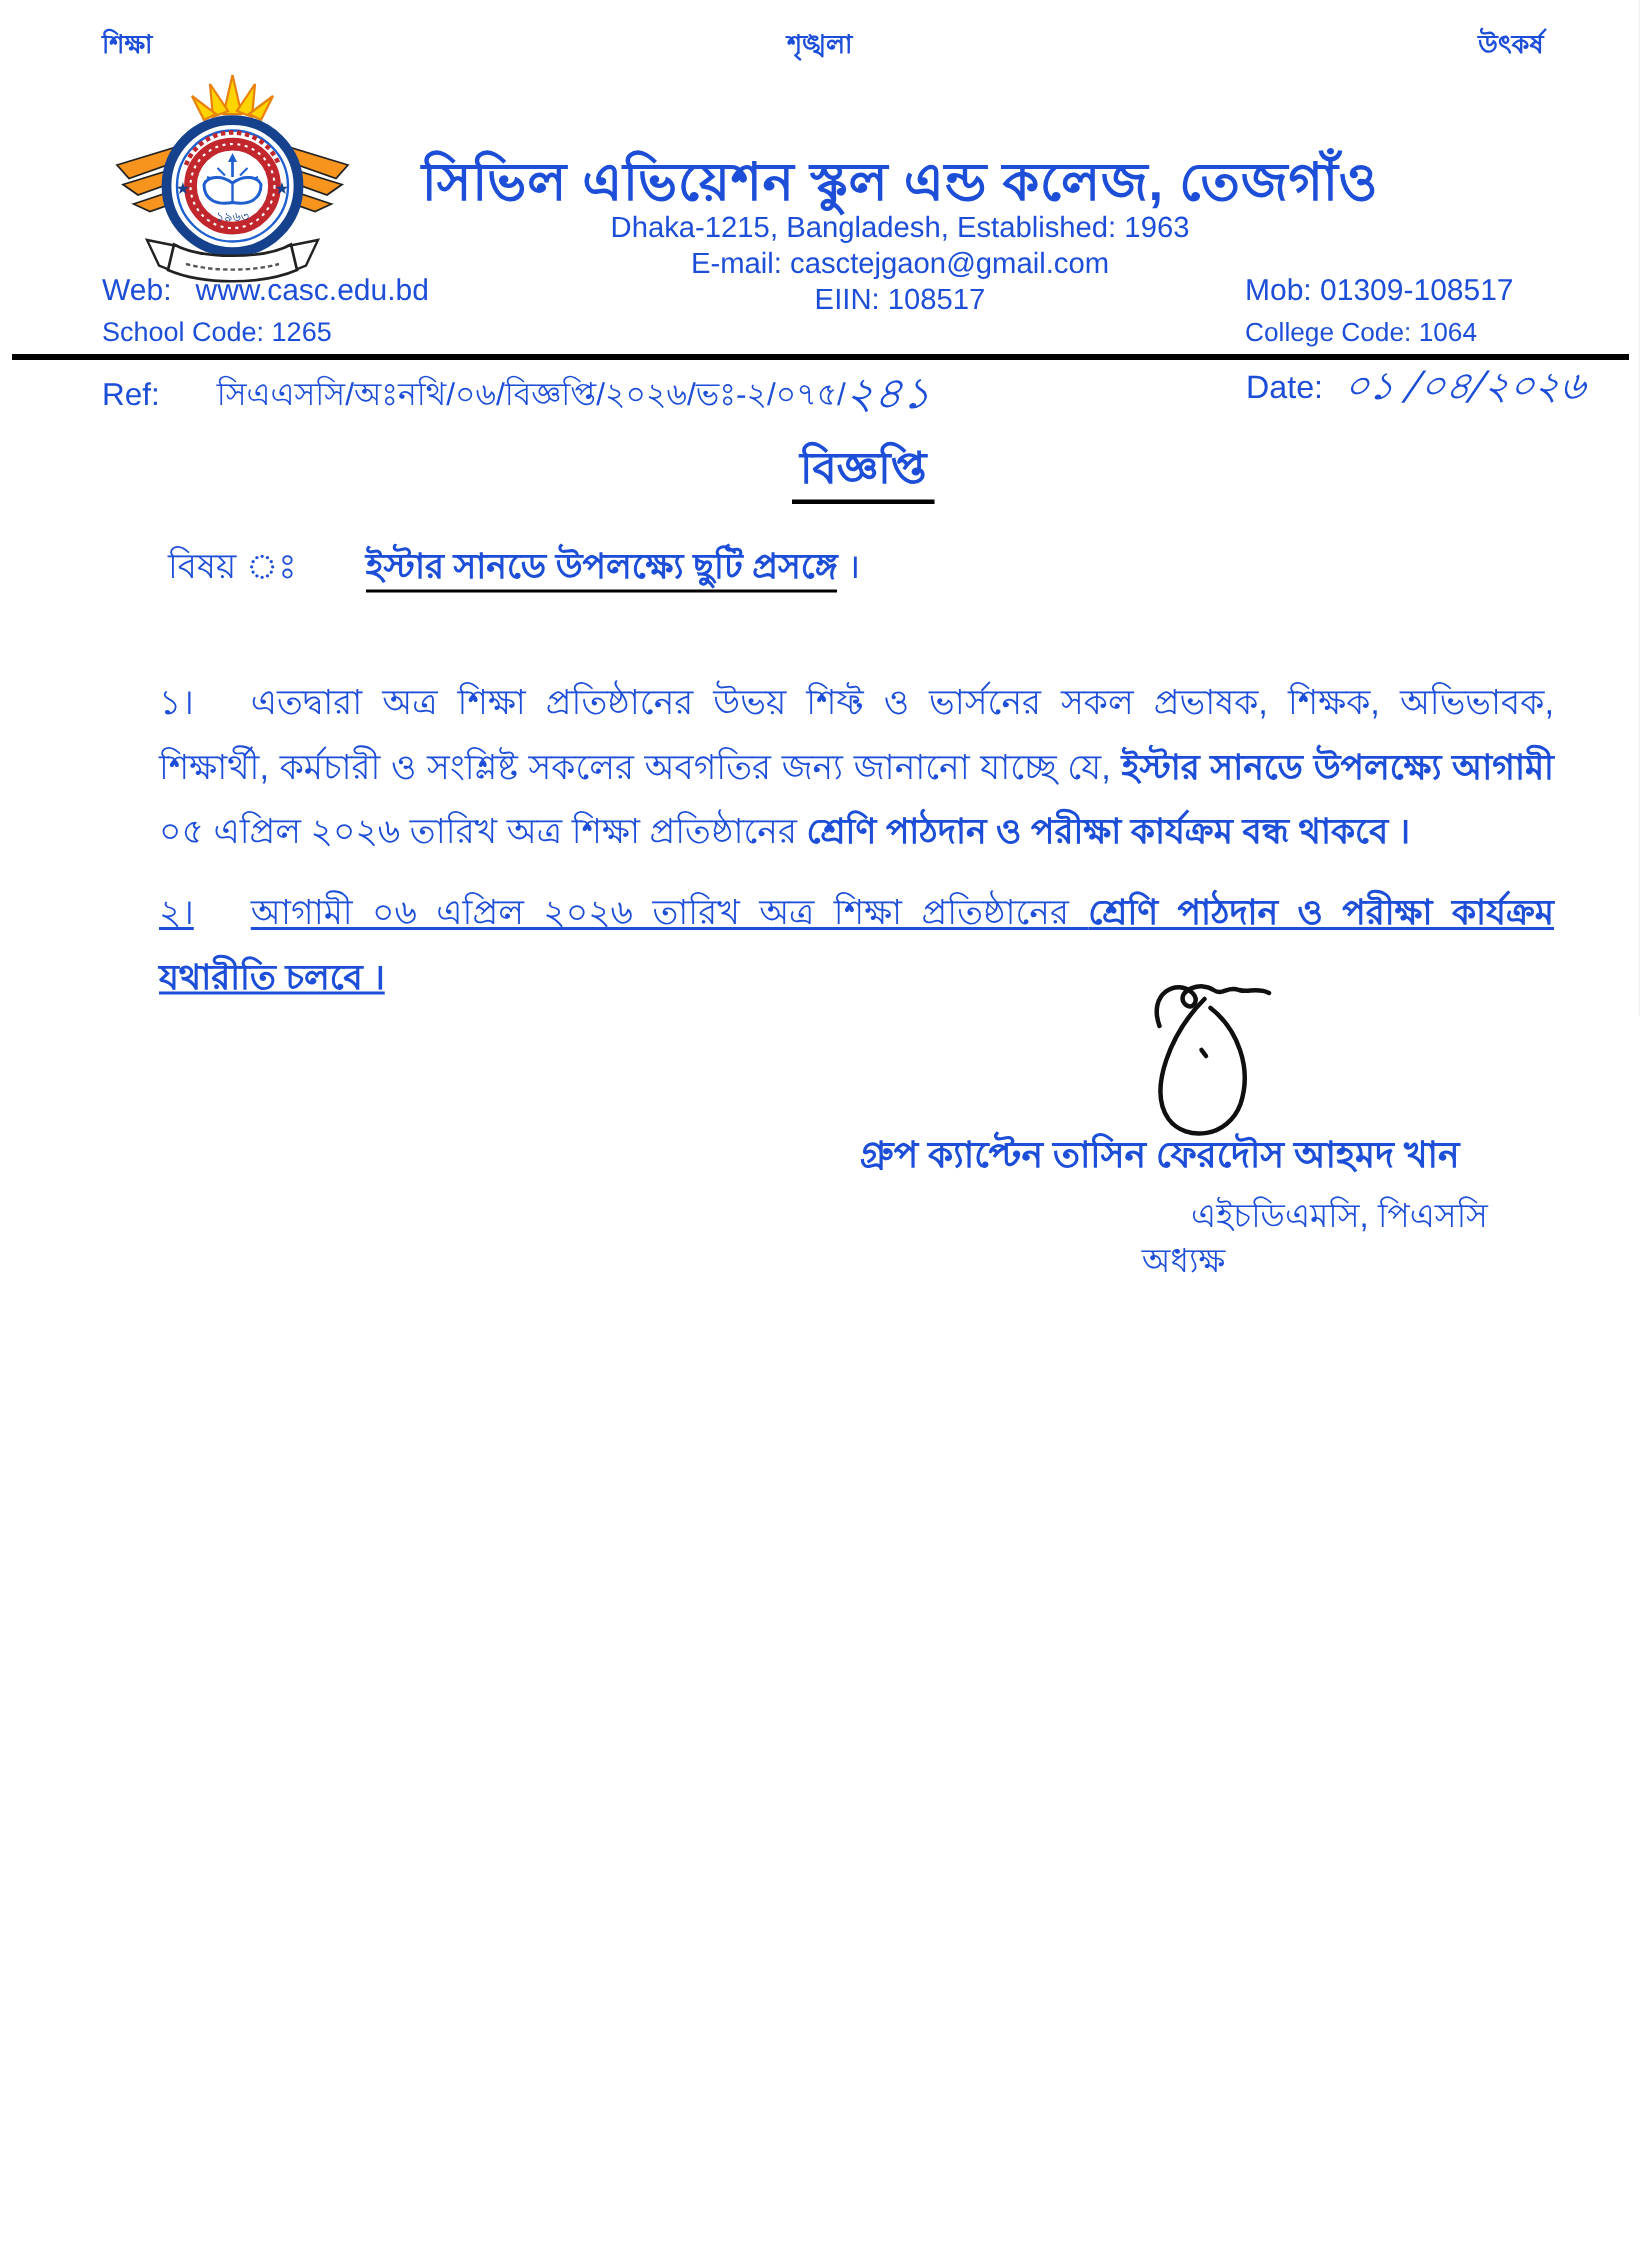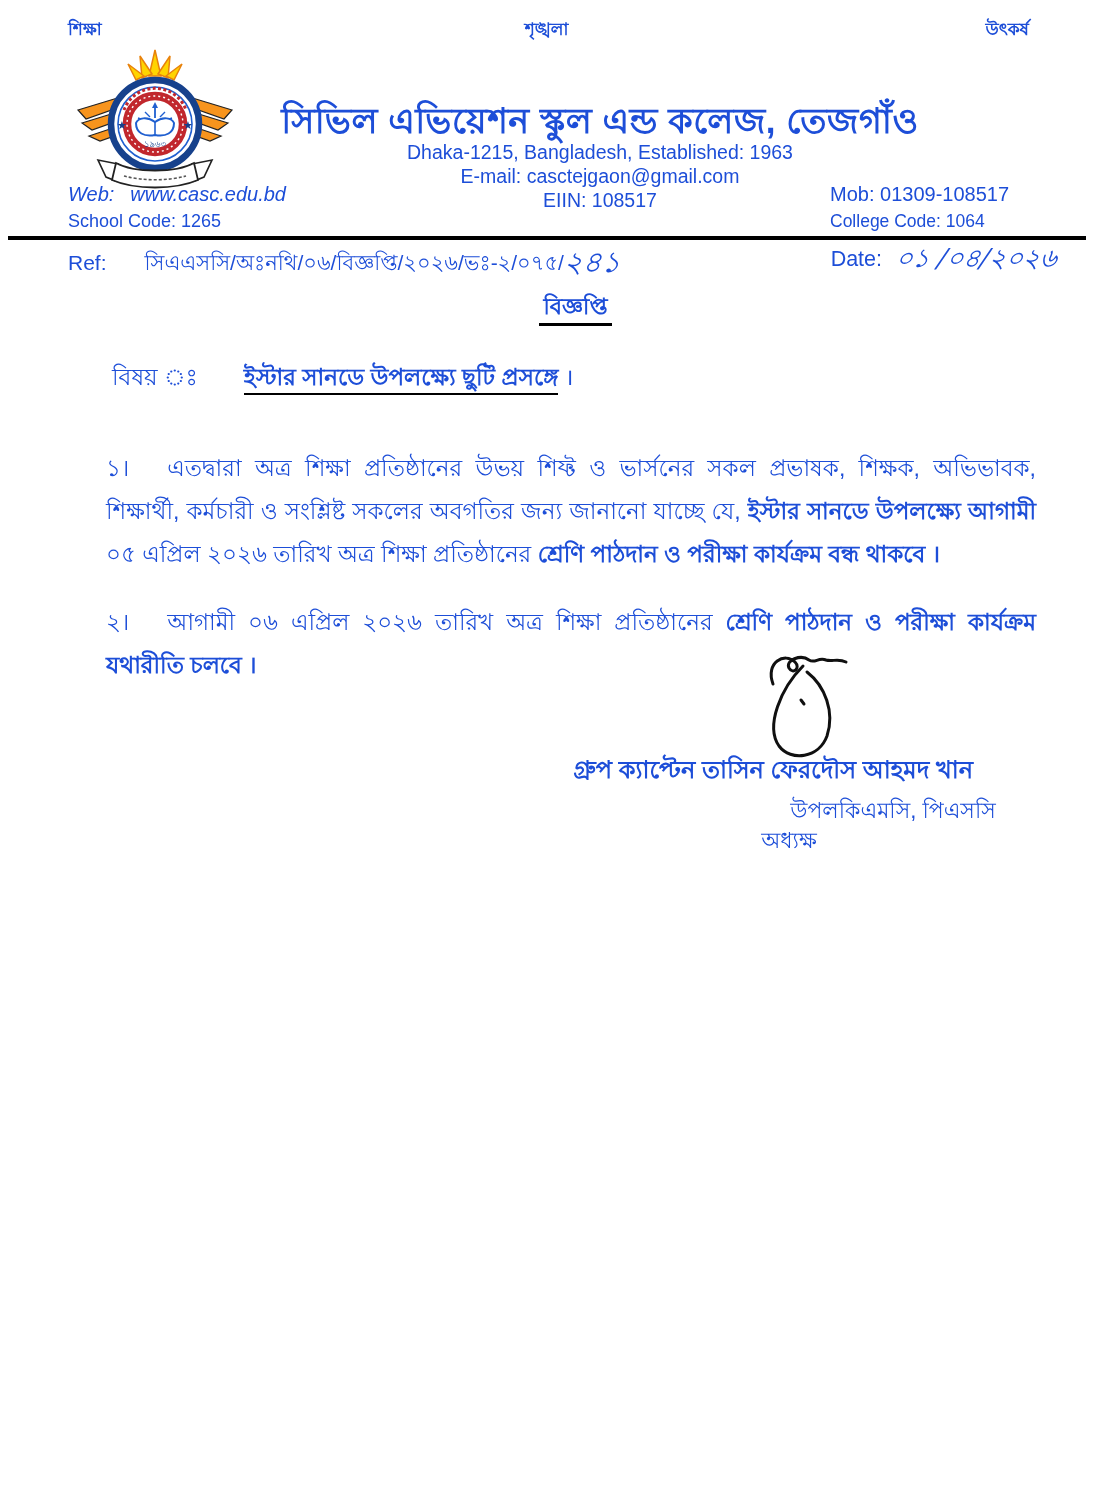--- a/index.html
+++ b/index.html
@@ -15,45 +15,45 @@
   .motto-right{right:64px;}
   
   .hdr-col{position:absolute;left:170px;width:860px;text-align:center;}
   .title-bn{top:46px;font-size:35px;font-weight:700;letter-spacing:.5px;margin-top:48px;}
   .title-en{top:96px;font-size:29px;font-weight:700;}
   .addr{top:141px;font-size:19px;font-weight:700;font-weight:500;}
   .addr,.email,.eiin{font-weight:400;font-size:19.5px;}
   .email{top:165px;}
   .eiin{top:189px;}
   .info-left{position:absolute;left:68px;}
-  .web{top:183px;font-size:20px;font-style:italic;}
+  .web{top:183px;font-size:20px;}
   .web .lbl{margin-right:16px;}
   .school-code{top:211px;font-size:18px;}
   .info-right{position:absolute;left:830px;}
   .mob{top:183px;font-size:20px;}
   .college-code{top:211px;font-size:17.5px;}
   
   .rule{position:absolute;top:236px;left:8px;width:1078px;height:3.5px;background:#000;border:0;margin:0;}
   
   .ref-row{position:absolute;top:247px;left:68px;font-size:21px;white-space:nowrap;}
   .ref-row .lbl{margin-right:38px;}
   .hand{font-family:"DejaVu Serif", serif;font-style:italic;display:inline-block;}
   .ref-hand{font-size:29px;transform:skewX(-6deg);vertical-align:-2px;line-height:1;}
   .date-row{position:absolute;top:245px;right:36px;font-size:21.5px;white-space:nowrap;}
   .date-row .lbl{margin-right:14px;}
   .date-hand{font-size:26px;transform:skewX(-10deg);vertical-align:-1px;line-height:1;}
   
   .heading-wrap{position:absolute;top:289px;left:58px;width:1035px;text-align:center;}
-  .heading{font-size:22px;font-weight:700;border-bottom:3px solid #000;padding:0 5px 4px;margin-top:48px;}
+  .heading{font-size:29px;font-weight:700;border-bottom:3px solid #000;padding:0 5px 4px;margin-top:48px;}
   .subject{position:absolute;top:359px;left:112px;font-size:23px;}
   .subject .lbl{margin-right:46px;font-weight:400;}
   .subject .subj{font-weight:700;border-bottom:2.5px solid #000;padding-bottom:3px;}
   .para{position:absolute;left:106px;width:930px;font-size:23px;line-height:43px;text-align:justify;}
   .para-1{top:424px;}
-  .para-2{top:578px;}
+  .para-2{top:564px;text-decoration:underline;}
   .pnum{margin-right:38px;}
   .b{font-weight:700;}
   
   .signature-svg{position:absolute;left:745px;top:648px;width:180px;height:120px;}
   .signature-svg path{stroke:#101010;stroke-width:3;fill:none;stroke-linecap:round;}
   .sig-name{position:absolute;top:751px;left:536px;width:437px;text-align:right;font-size:24px;font-weight:700;white-space:nowrap;}
   .sig-honors{position:absolute;top:793px;left:788px;width:210px;text-align:center;font-size:22px;}
   .sig-desig{position:absolute;top:823px;left:705px;width:168px;text-align:center;font-size:22px;}
   
   .logo{position:absolute;left:72px;top:48px;width:166px;height:146px;}
@@ -149,16 +149,16 @@
   <p class="para para-2">
     <span class="pnum">২।</span><span>আগামী ০৬ এপ্রিল ২০২৬ তারিখ অত্র শিক্ষা প্রতিষ্ঠানের </span><span class="b">শ্রেণি পাঠদান ও পরীক্ষা কার্যক্রম যথারীতি চলবে ।</span>
   </p>
 
   <svg class="signature-svg" viewBox="0 0 180 120">
     <path d="M28 36 C20 14 40 4 50 14 C56 20 48 27 44 20 C40 12 56 6 64 12 C70 16 73 9 81 12 C87 14 93 10 101 14"></path>
     <path d="M58 18 C36 40 20 78 34 98 C46 114 74 110 82 88 C90 64 80 38 62 24"></path>
     <path d="M56 52 L59 56"></path>
   </svg>
   <div class="sig-name">গ্রুপ ক্যাপ্টেন তাসিন ফেরদৌস আহমদ খান</div>
-  <div class="sig-honors">উপলকিএমসি, পিএসসি</div>
+  <div class="sig-honors">এইচডিএমসি, পিএসসি</div>
   <div class="sig-desig">অধ্যক্ষ</div>
 
 </div>
 
 </body></html>

